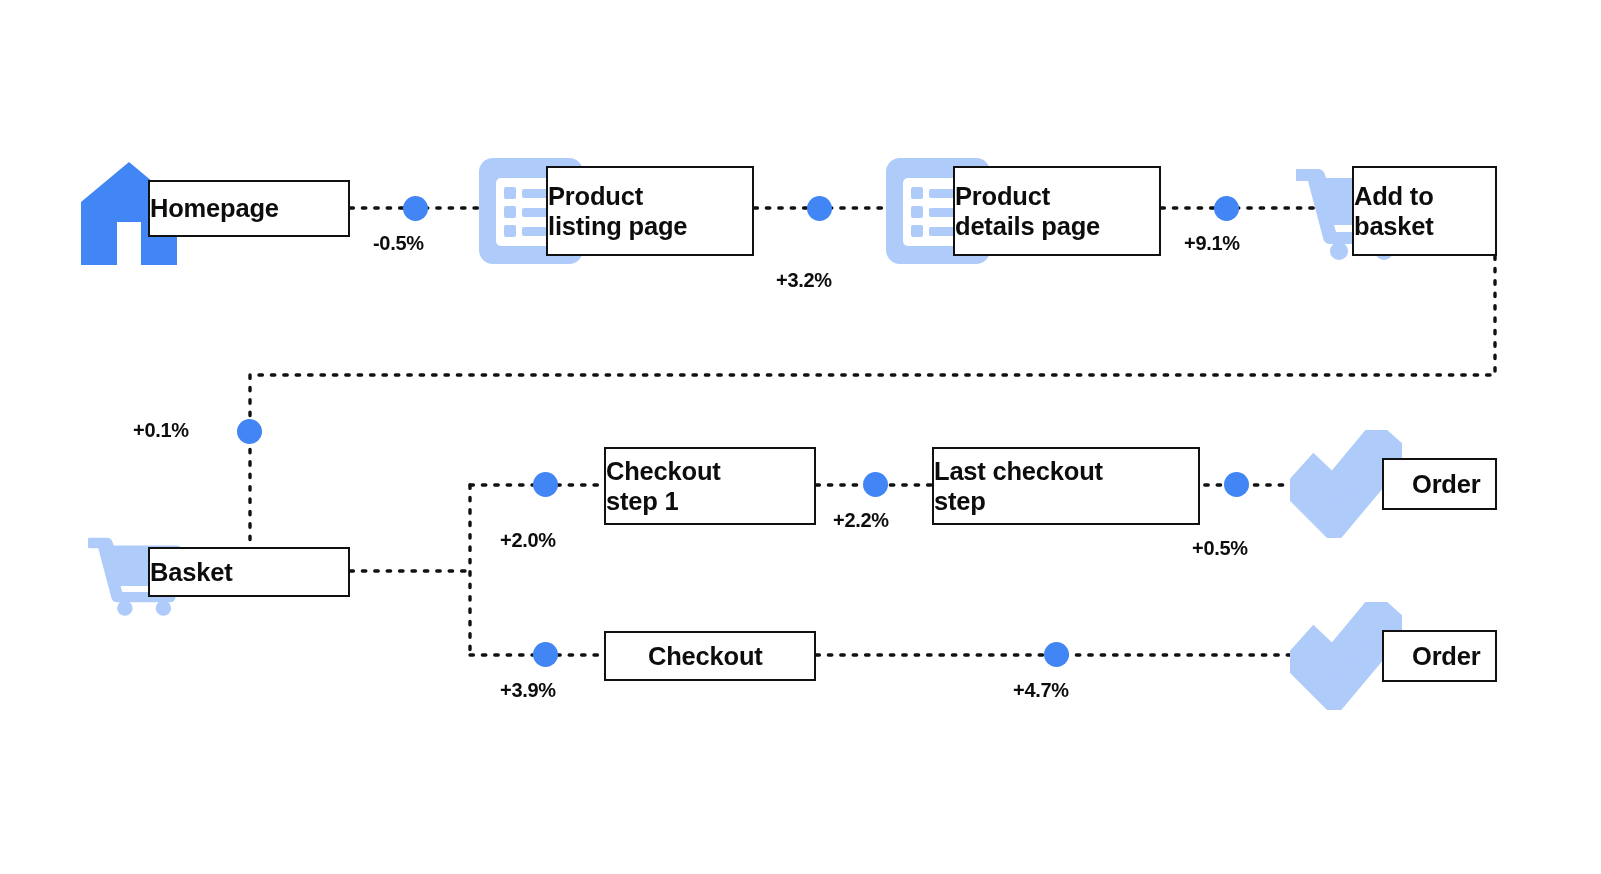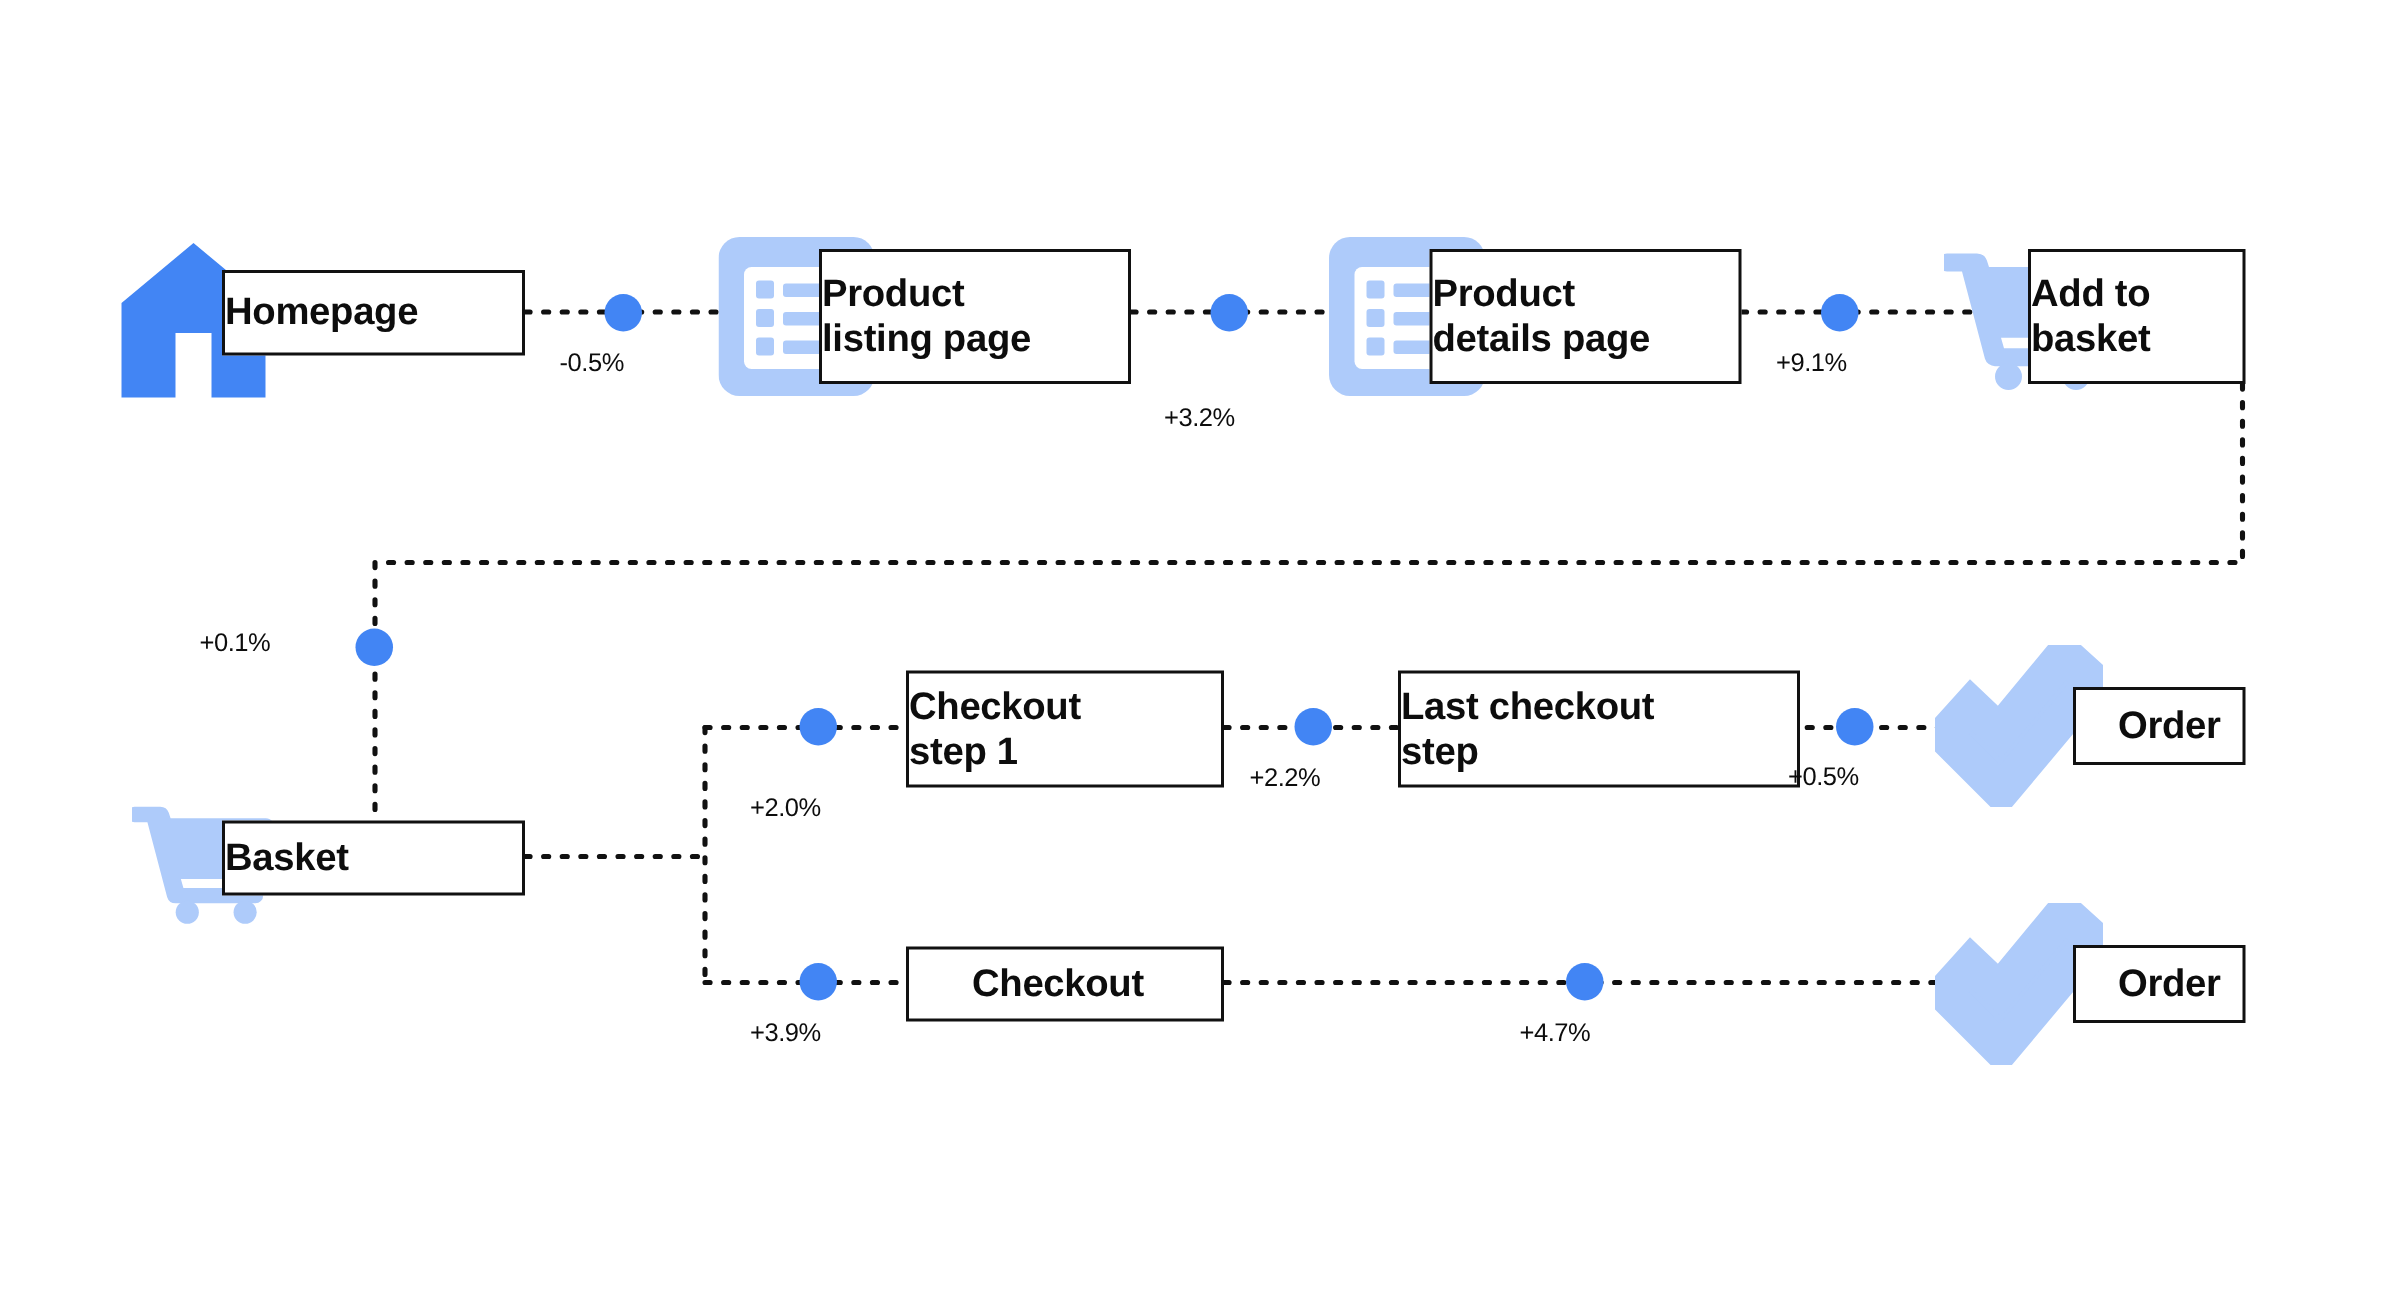--- a/index.html
+++ b/index.html
@@ -30,22 +30,22 @@
     line-height:1.18;
     color:#0d0d0d;
     letter-spacing:-0.2px;
     white-space:pre-line;
   }
   .node.narrow .label{padding-left:28px;}
 
   
   .pct{
     position:absolute;
-    font-size:17px;
-    font-weight:400;
+    font-size:20px;
+    font-weight:700;
     color:#0d0d0d;
     letter-spacing:-0.3px;
     white-space:nowrap;
     z-index:7;
   }
 
   
   .dot{
     position:absolute;
     width:25px;height:25px;
@@ -206,17 +206,17 @@
   <div class="dot" style="left:1224px;top:472px;"></div>
   <div class="dot" style="left:533px;top:642px;"></div>
   <div class="dot" style="left:1044px;top:642px;"></div>
 
   <div class="pct" style="left:373px;top:232px;">-0.5%</div>
   <div class="pct" style="left:776px;top:232px;margin-top:37px;">+3.2%</div>
   <div class="pct" style="left:1184px;top:232px;">+9.1%</div>
   <div class="pct" style="left:133px;top:419px;">+0.1%</div>
   <div class="pct" style="left:500px;top:529px;">+2.0%</div>
   <div class="pct" style="left:833px;top:509px;">+2.2%</div>
-  <div class="pct" style="left:1192px;top:508px;">+0.5%</div>
+  <div class="pct" style="left:1192px;top:537px;">+0.5%</div>
   <div class="pct" style="left:500px;top:679px;">+3.9%</div>
   <div class="pct" style="left:1013px;top:679px;">+4.7%</div>
 
 </div>
 
 </body></html>

